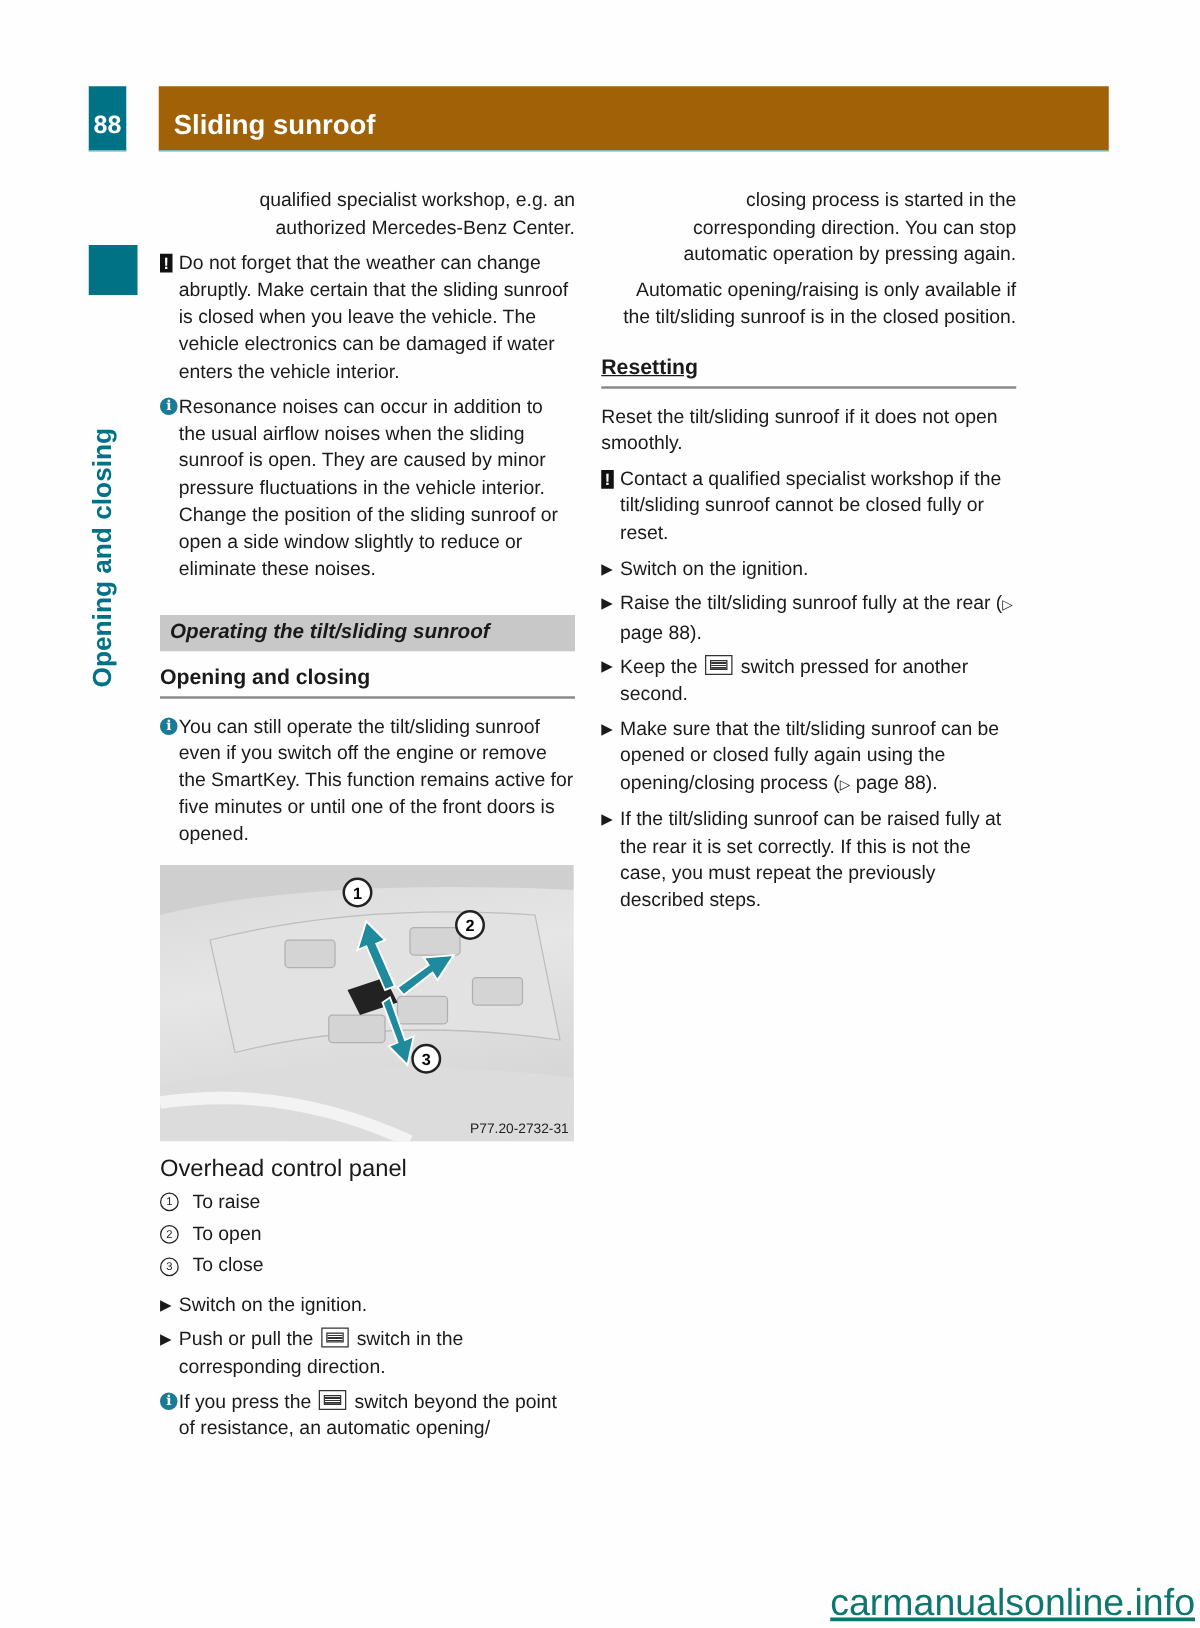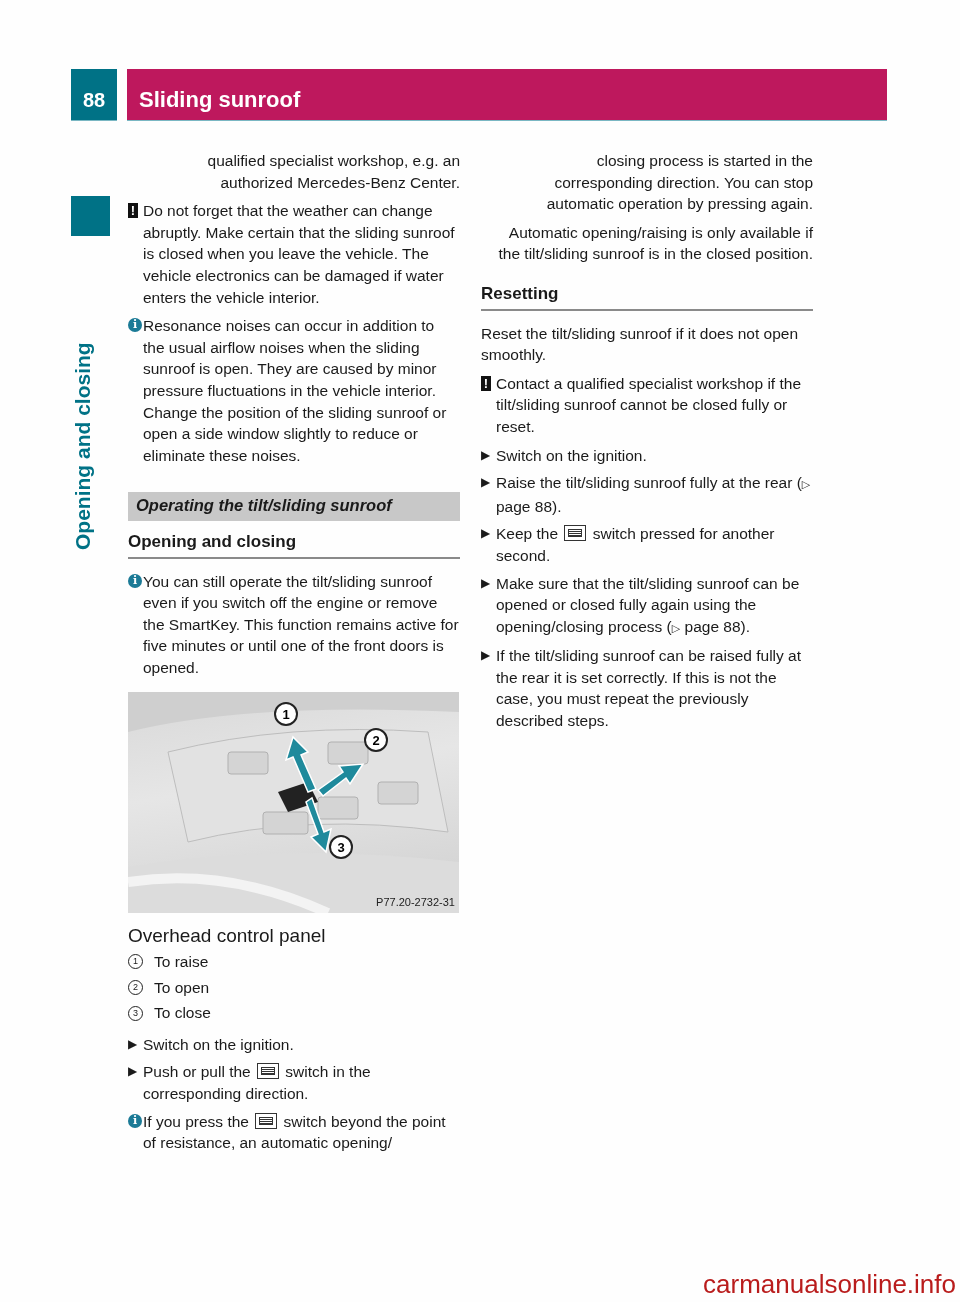--- a/index.html
+++ b/index.html
@@ -3,29 +3,29 @@
 <meta charset="utf-8">
 <style>
   html, body { margin: 0; padding: 0; }
   body {
     width: 960px; height: 1302px; position: relative; overflow: hidden;
     background: #fefefe;
     font-family: "Liberation Sans", sans-serif;
     color: #1a1a1a;
   }
   .header-num {
-    position: absolute; left: 71px; top: 69px; width: 46px; height: 52px;
+    position: absolute; left: 71px; top: 69px; width: 30px; height: 52px;
     background: #007286; border-bottom: 1px solid #7ab7c3;
     color: #fff; font-weight: bold; font-size: 20px;
     display: flex; align-items: flex-end; justify-content: center; padding-bottom: 0;
     box-sizing: border-box; padding-bottom: 8px;
   }
   .header-title {
     position: absolute; left: 127px; top: 69px; width: 760px; height: 52px;
-    background: #be185d; border-bottom: 1px solid #7ab7c3;
+    background: #a16207; border-bottom: 1px solid #7ab7c3;
     color: #fff; font-weight: bold; font-size: 22px;
     box-sizing: border-box; padding-left: 12px; padding-bottom: 7px;
     display: flex; align-items: flex-end;
   }
   .side-block {
     position: absolute; left: 71px; top: 196px; width: 39px; height: 40px;
     background: #007286;
   }
   .side-label {
     position: absolute; left: 71px; top: 550px; width: 40px;
@@ -71,21 +71,21 @@
     background: linear-gradient(170deg, #d8d8d8 0%, #e6e6e6 40%, #cfcfcf 100%);
   }
   .caption { font-size: 19px; margin-bottom: 4px; }
   .legend-item { display: flex; align-items: center; margin-bottom: 4px; }
   .legend-num {
     display: inline-block; width: 13px; height: 13px; border: 1px solid #222; border-radius: 50%;
     font-size: 9px; line-height: 13px; text-align: center; margin-right: 11px;
   }
   .pageref { font-size: 11px; }
   .footer-wm {
-    position: absolute; right: 4px; bottom: 2px; color: #b91c1c; font-size: 26px;
+    position: absolute; right: 4px; bottom: 2px; color: #0f766e; font-size: 30px; text-decoration: underline;
   }
 </style>
 </head>
 <body>
 
 <div class="header-num">88</div>
 <div class="header-title">Sliding sunroof</div>
 <div class="side-block"></div>
 <div class="side-label">Opening and closing</div>
 
@@ -168,21 +168,21 @@
     <span>If you press the</span>
     <span class="switch-icon"></span>
     <span>switch beyond the point of resistance, an automatic opening/</span>
   </div>
 </div>
 
 <div class="col col-right">
   <p class="indent">closing process is started in the corresponding direction. You can stop automatic operation by pressing again.</p>
   <p class="indent">Automatic opening/raising is only available if the tilt/sliding sunroof is in the closed position.</p>
 
-  <div class="sub-heading" style="margin-top:18px;">Resetting</div>
+  <div class="sub-heading" style="margin-top:18px;text-decoration:underline;">Resetting</div>
   <p>Reset the tilt/sliding sunroof if it does not open smoothly.</p>
 
   <div class="note">
     <span class="mark warn-icon">!</span>
     <span>Contact a qualified specialist workshop if the tilt/sliding sunroof cannot be closed fully or reset.</span>
   </div>
 
   <div class="bullet">
     <span class="tri">▶</span>
     <span>Switch on the ignition.</span>

